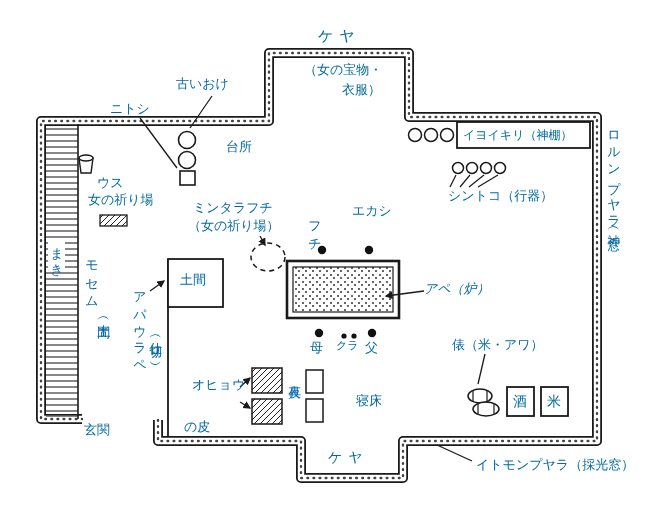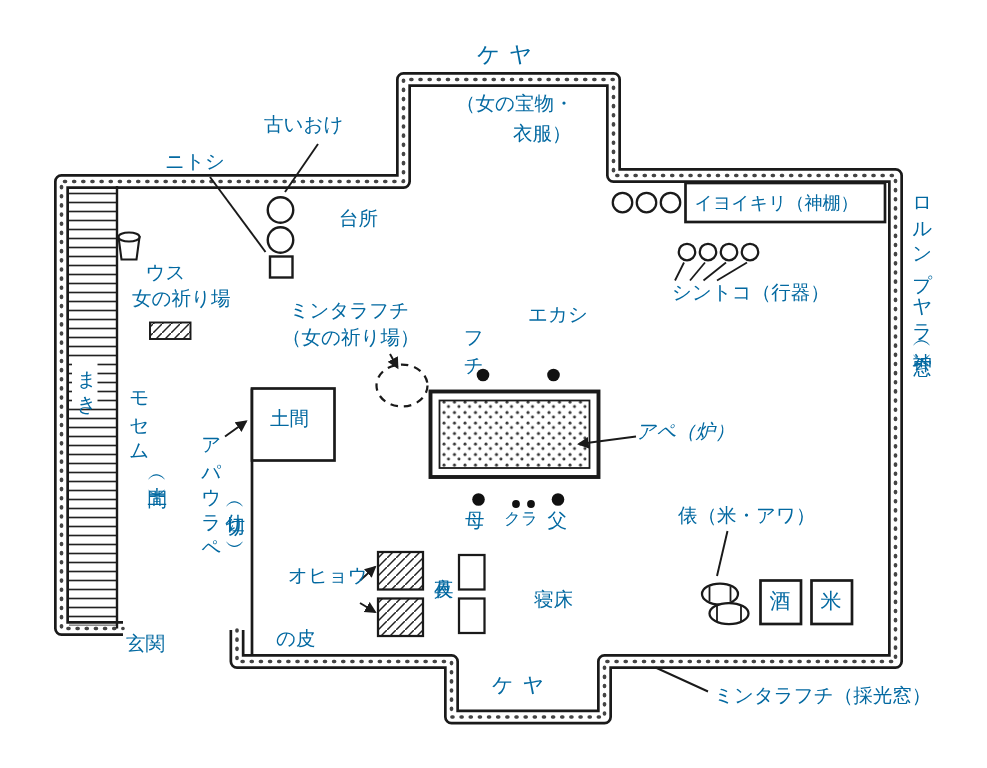--- a/index.html
+++ b/index.html
@@ -181,15 +181,15 @@
   <div class="lbl kanji-box" style="left:513px;top:393px;">酒</div>
   <div class="lbl kanji-box" style="left:547px;top:393px;">米</div>
 
   <div class="lbl" style="left:192px;top:377px;">オヒョウ</div>
   <div class="lbl" style="left:184px;top:395px;margin-top:24px;">の皮</div>
   <div class="lbl v" style="left:287px;top:374px;">夜具</div>
   <div class="lbl" style="left:333px;top:393px;margin-left:23px;">寝床</div>
 
   <div class="lbl big" style="left:328px;top:449px;font-size:14px;">ケヤ</div>
   <div class="lbl" style="left:84px;top:422px;">玄関</div>
-  <div class="lbl" style="left:476px;top:457px;">ミンタラフチ（採光窓）</div>
+  <div class="lbl" style="left:476px;top:457px;">イトモンプヤラ（採光窓）</div>
 
 </div>
 
 </body></html>

